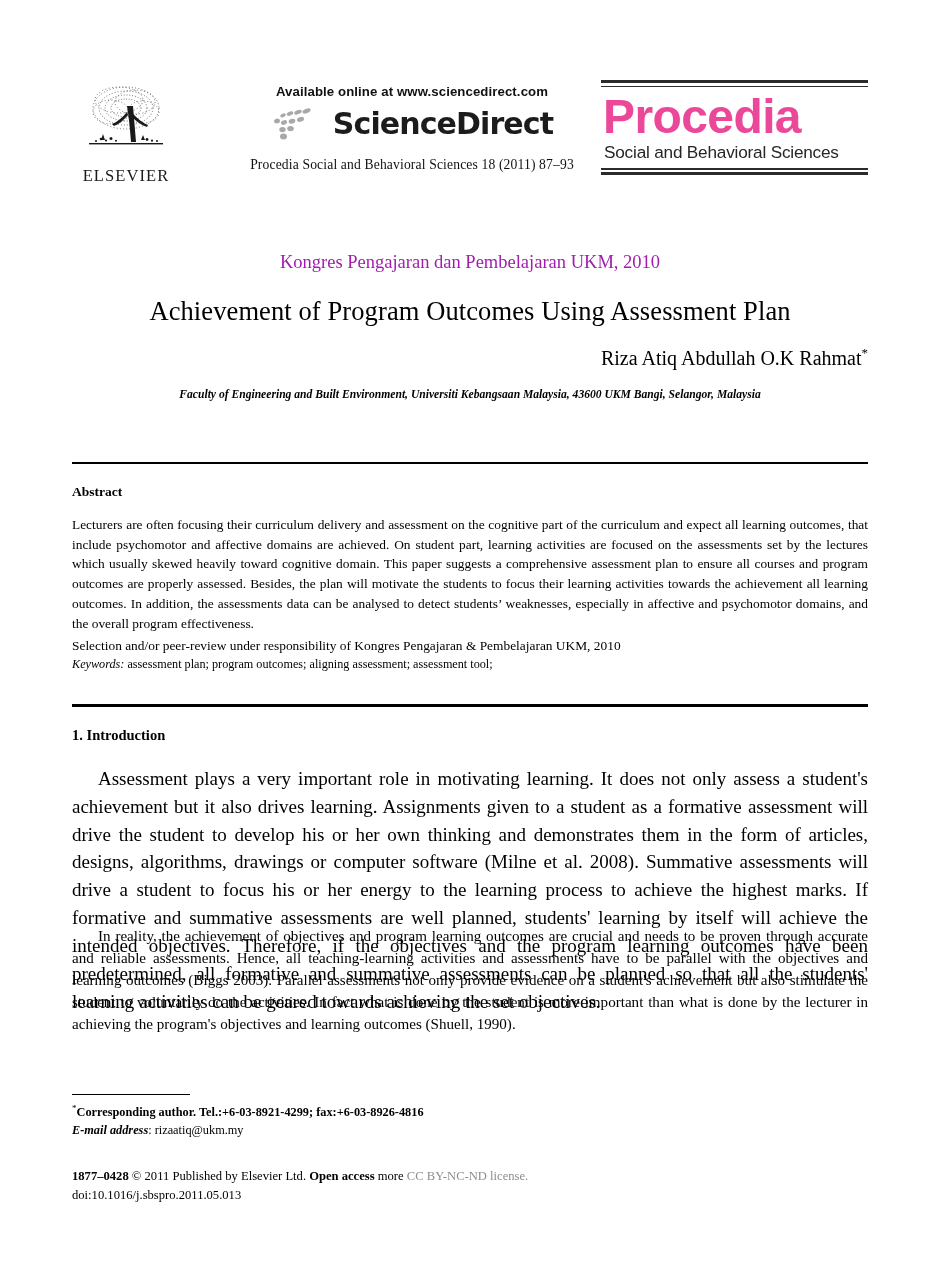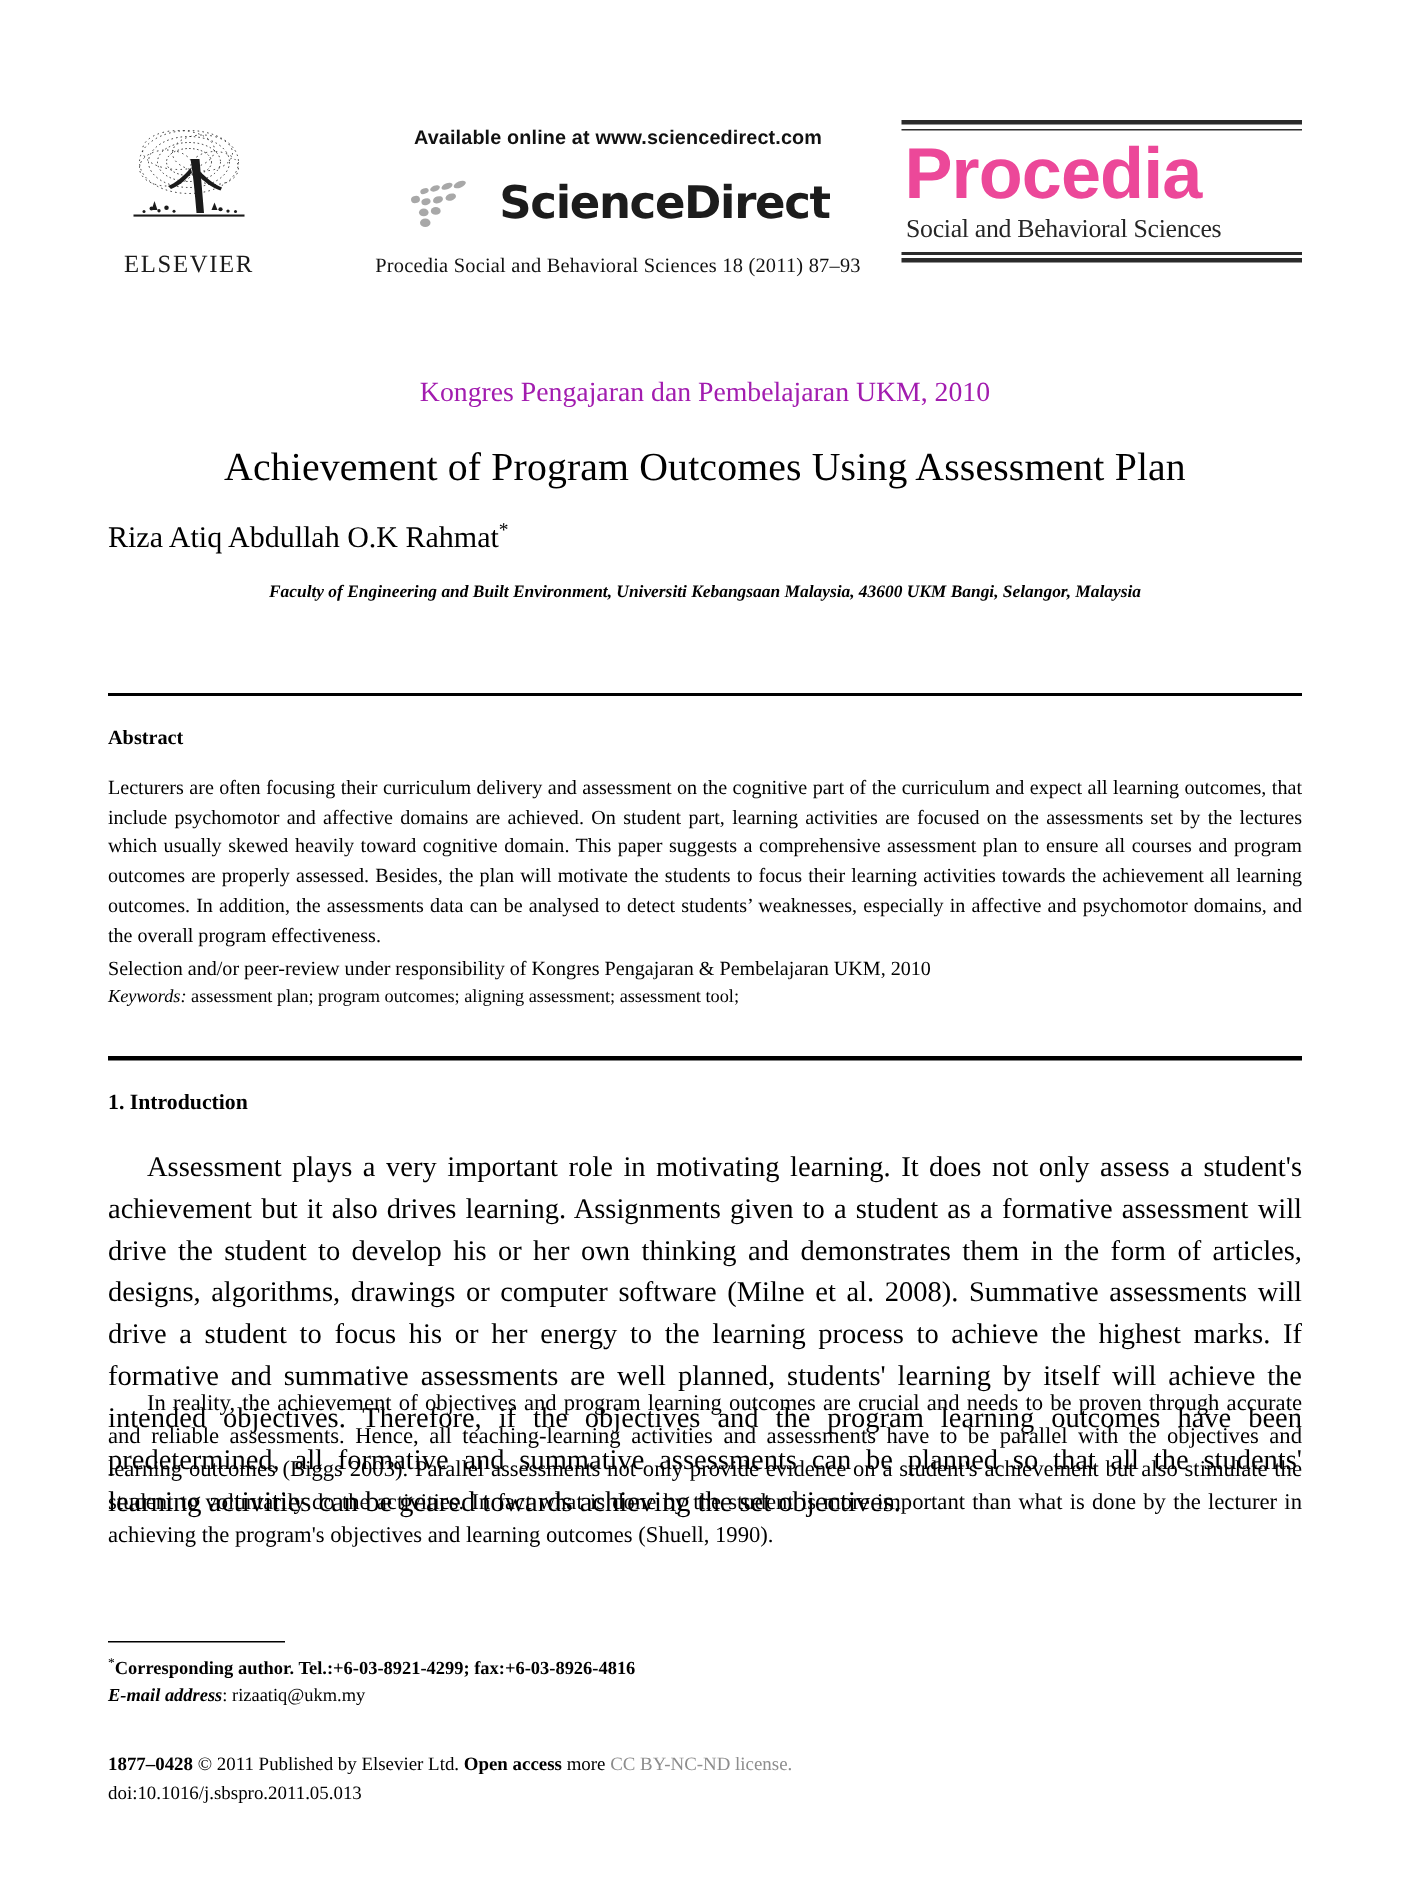--- a/index.html
+++ b/index.html
@@ -65,21 +65,21 @@
     text-align: center;
   }
   .sd-available {
     font-family: "Liberation Sans", "DejaVu Sans", sans-serif;
     font-size: 13.2px;
     font-weight: 600;
     color: #111111;
     letter-spacing: 0.1px;
   }
   .sd-logo-row {
-    margin-top: 20px;
+    margin-top: 8px;
     display: flex;
     align-items: center;
     justify-content: center;
     gap: 18px;
   }
   .sd-dots { width: 44px; height: 34px; display: block; }
   .sd-word {
     font-family: "DejaVu Sans", "Liberation Sans", sans-serif;
     font-size: 30px;
     font-weight: 700;
@@ -108,21 +108,21 @@
   .pr-title {
     font-family: Liberation Sans, sans-serif;
     font-size: 48px;
     font-weight: 700;
     letter-spacing: -0.6px;
     color: #ec4899;
     line-height: 1.0;
     margin: 6px 0 0 2px;
   }
   .pr-sub {
-    font-family: Liberation Serif, serif;
+    font-family: Liberation Sans, sans-serif;
     font-size: 17.2px;
     font-weight: 400;
     letter-spacing: -0.2px;
     color: #262626;
     line-height: 1.0;
     margin: 3px 0 7px 3px;
   }
 
   
   .conf-line {
@@ -139,21 +139,21 @@
     width: 796px;
     text-align: center;
     font-size: 26.5px;
     letter-spacing: 0.1px;
     color: #000;
   }
   .authors {
     position: absolute;
     left: 72px; top: 345px;
     width: 796px;
-    text-align: left;
+    text-align: right;
     font-size: 20px;
     color: #000;
   }
   .authors .star {
     font-size: 13px;
     vertical-align: super;
   }
   .affiliation {
     position: absolute;
     left: 72px; top: 388px;

